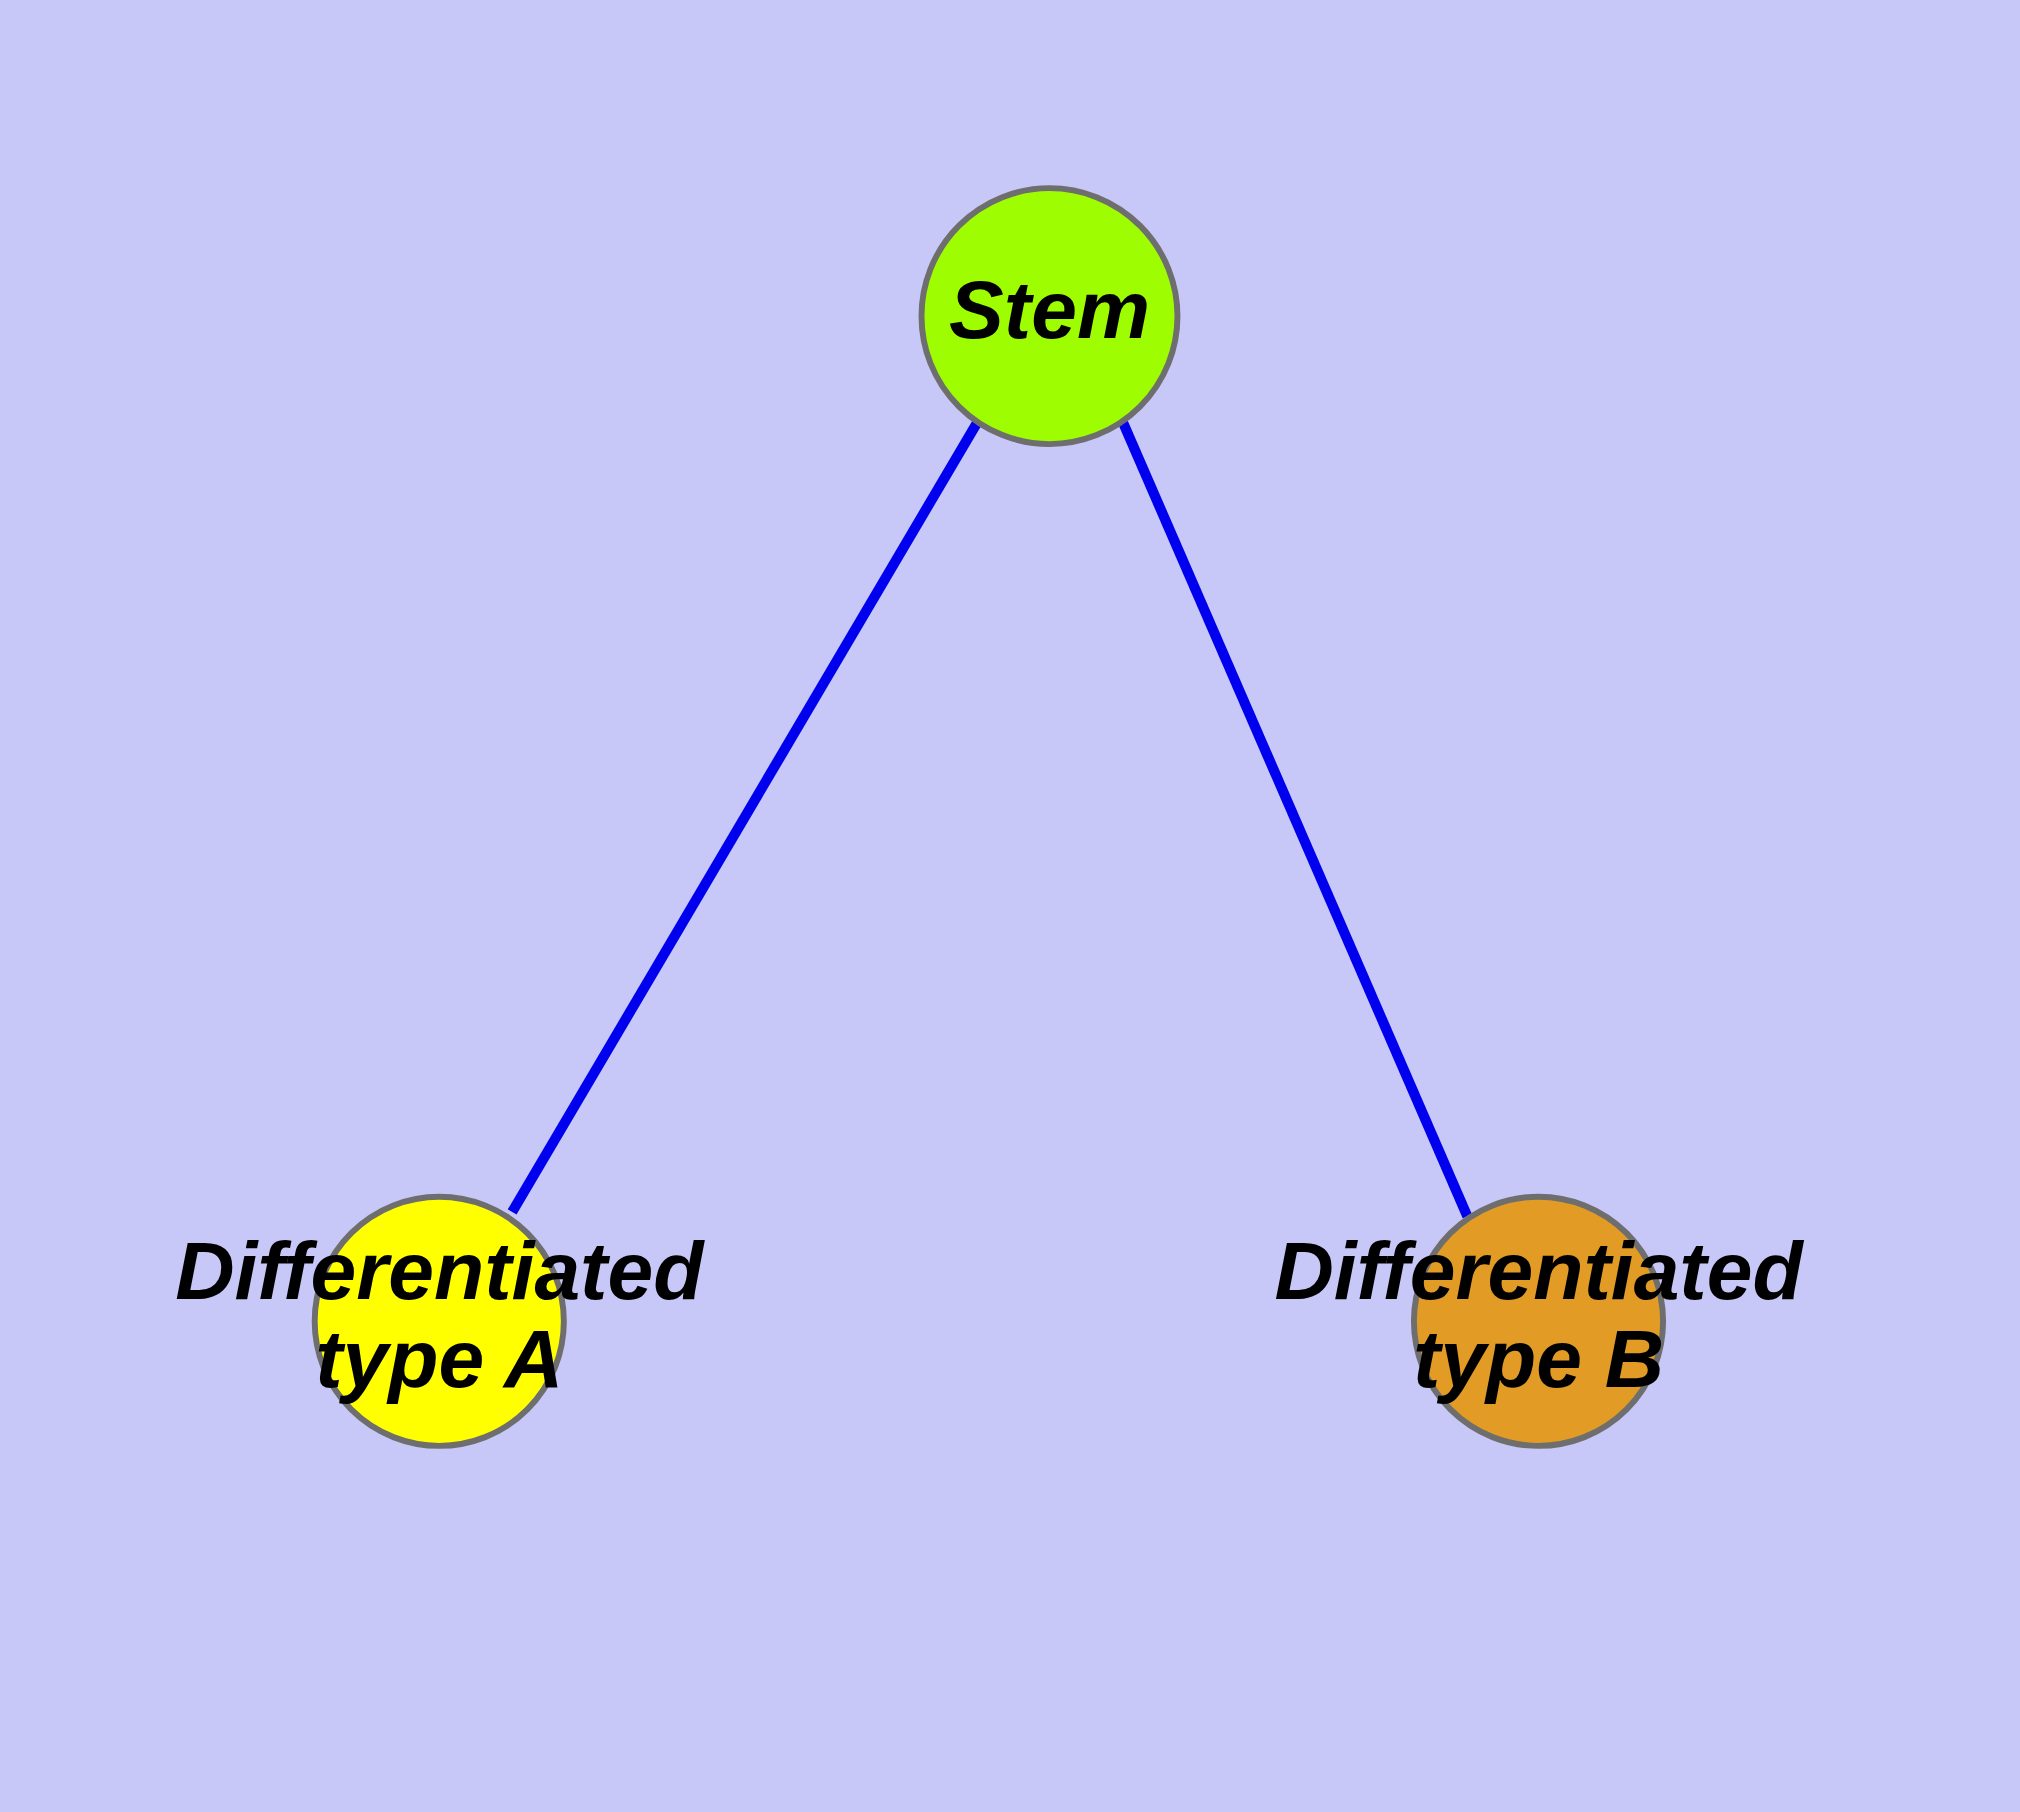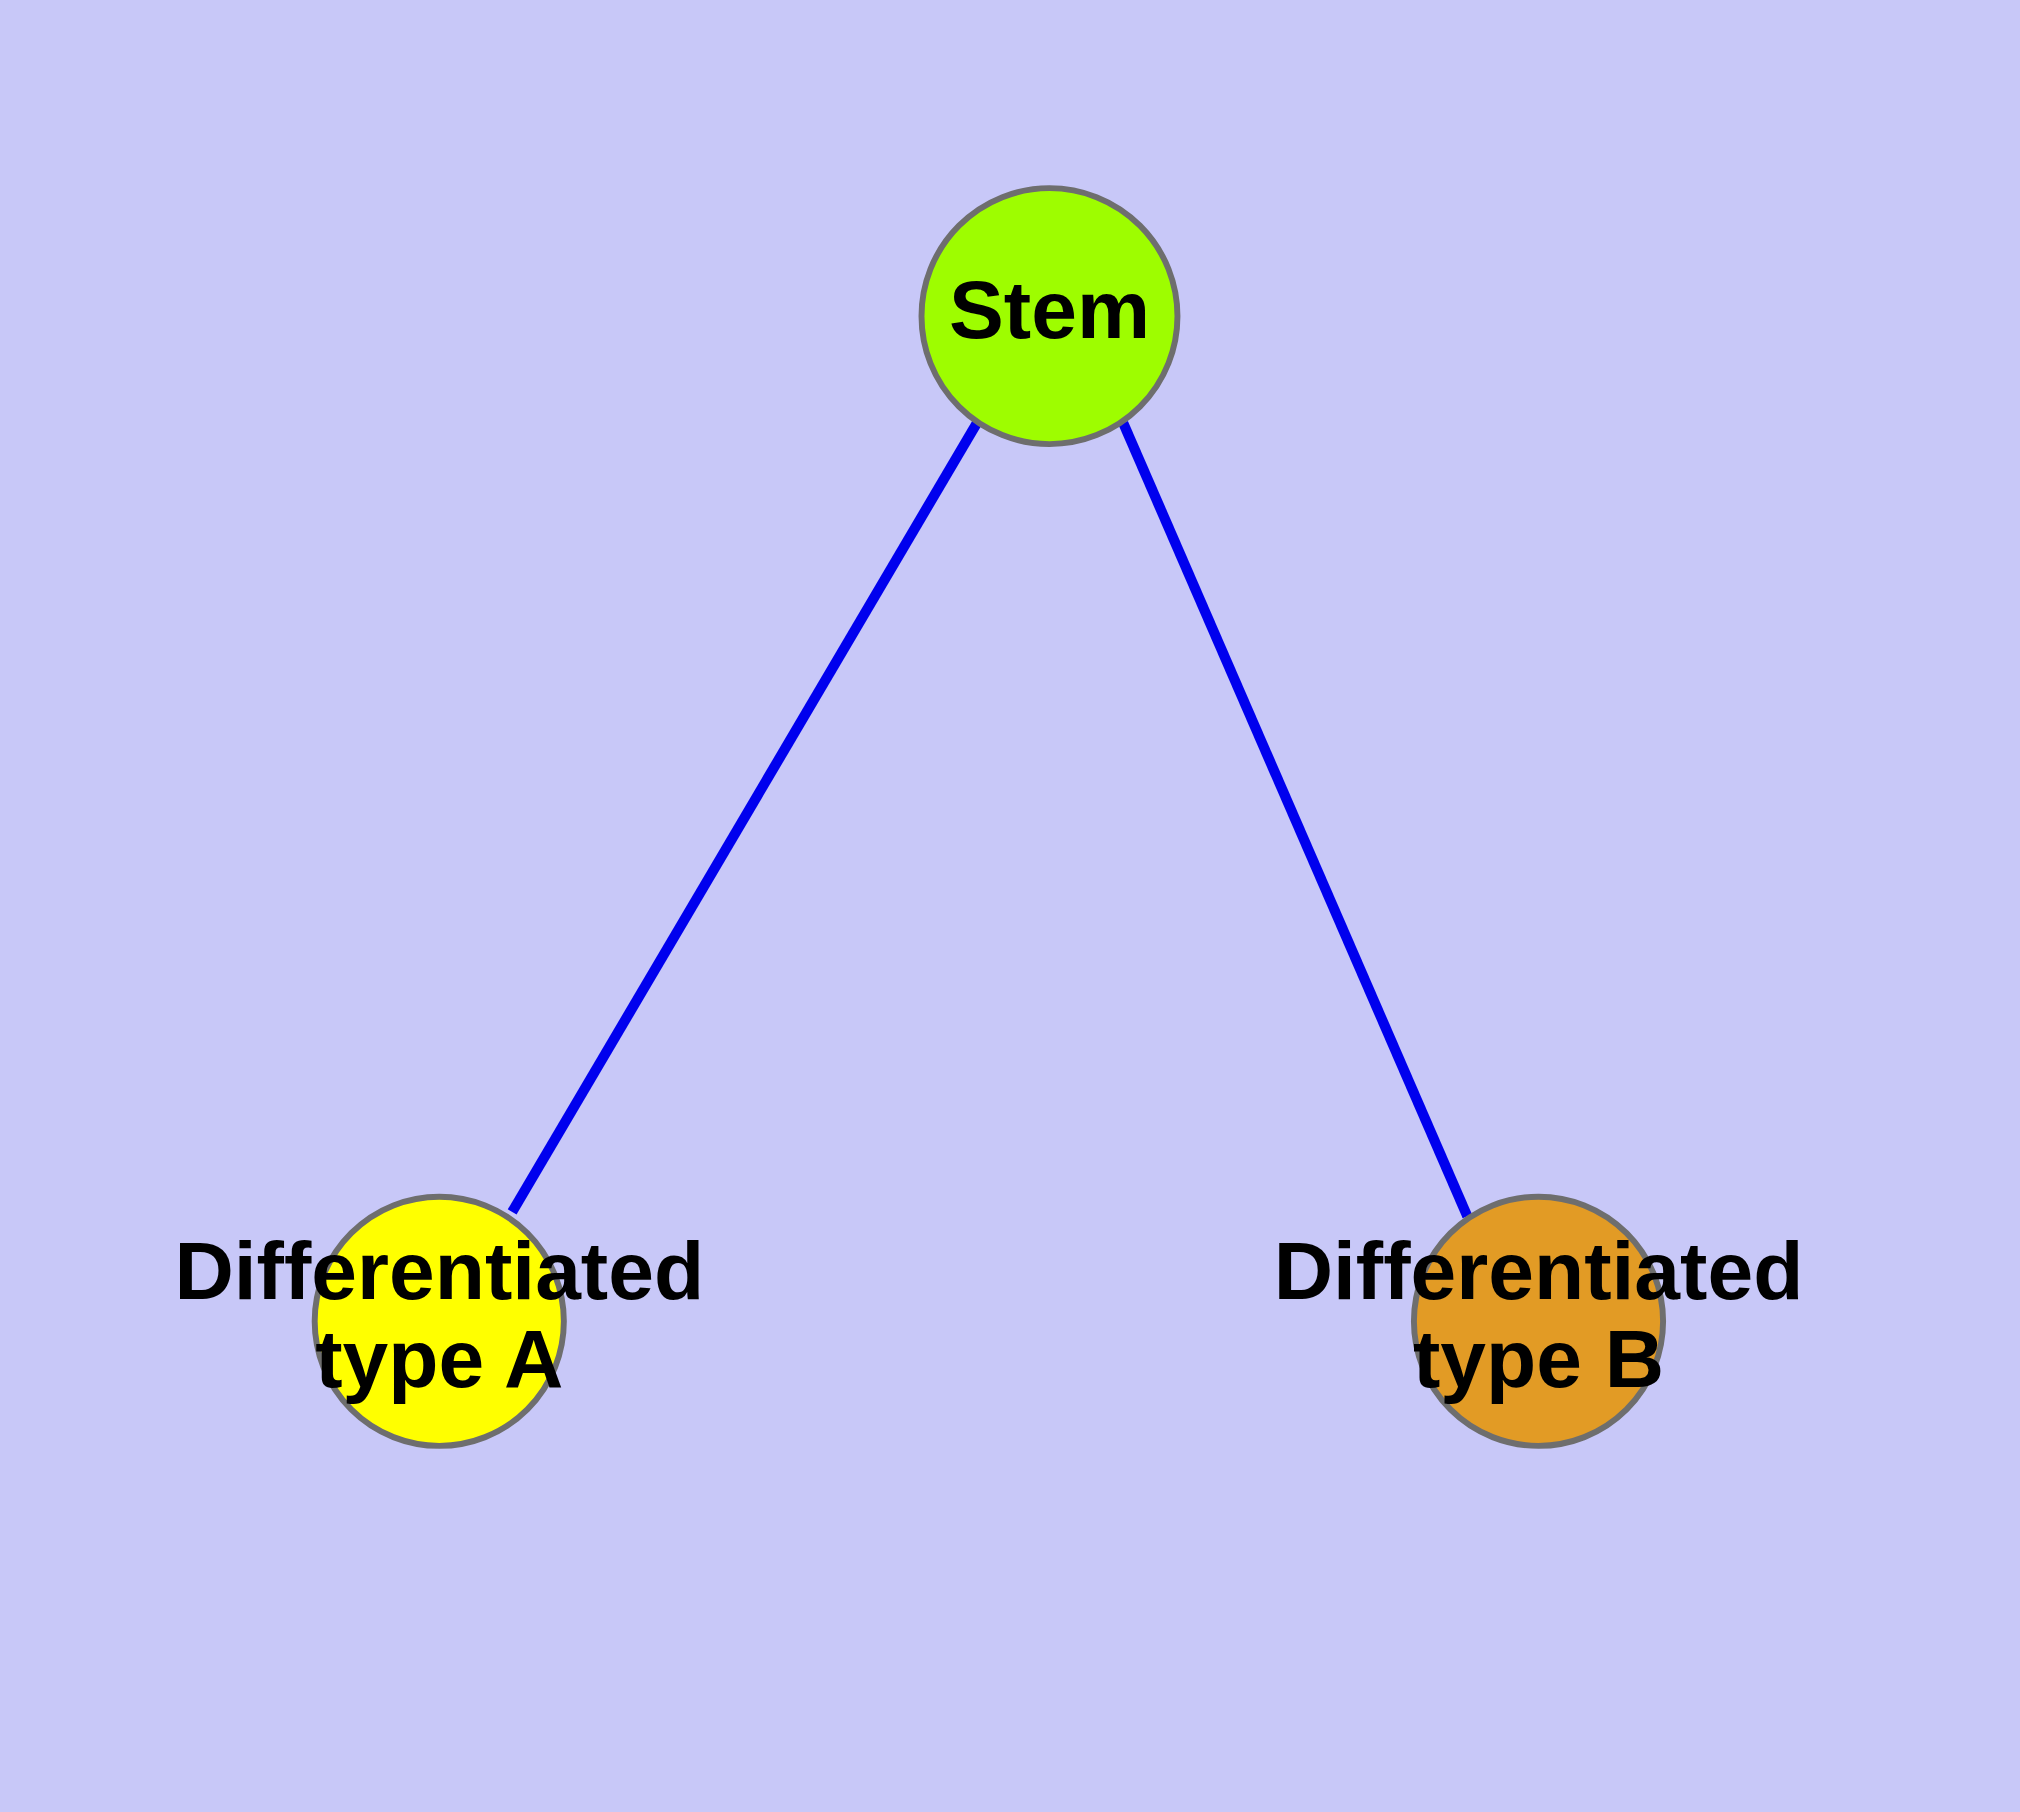--- a/index.html
+++ b/index.html
@@ -10,20 +10,21 @@
   body {
     width: 2021px;
     height: 1812px;
     overflow: hidden;
     font-family: "Liberation Sans", sans-serif;
   }
   #graph-canvas {
     position: relative;
     width: 1642px;
     height: 1812px;
+    font-style: italic;
   }
   #graph-svg {
     position: absolute;
     top: 0;
     left: 0;
     width: 2021px;
     height: 1812px;
     display: block;
   }
   .node-label {

